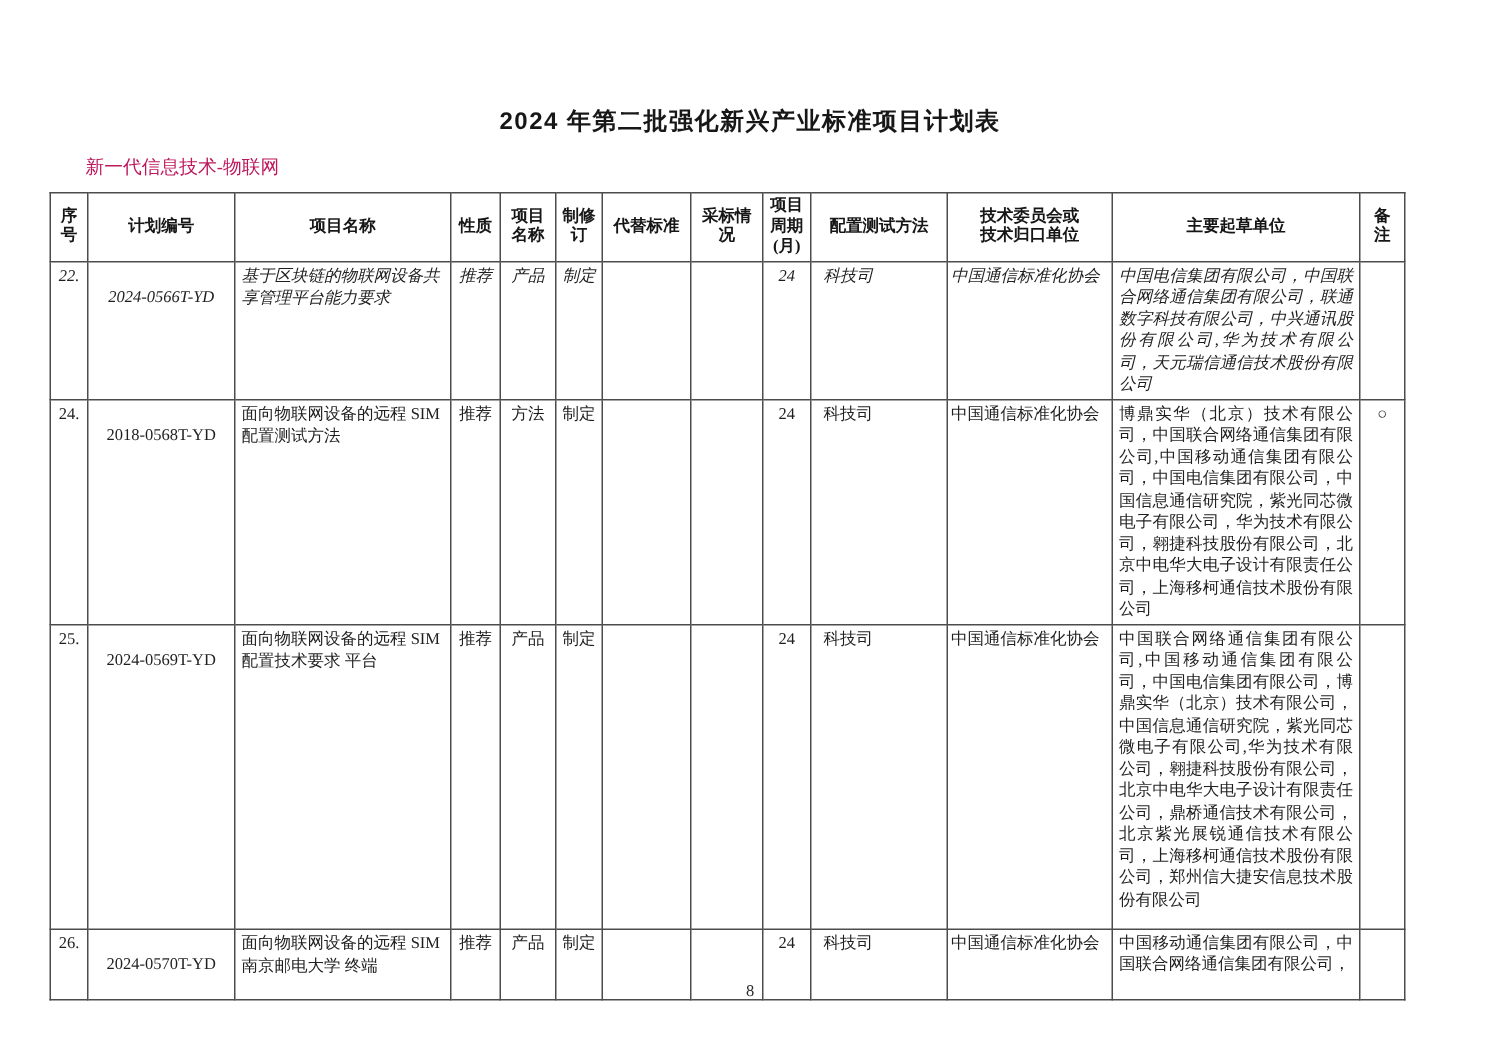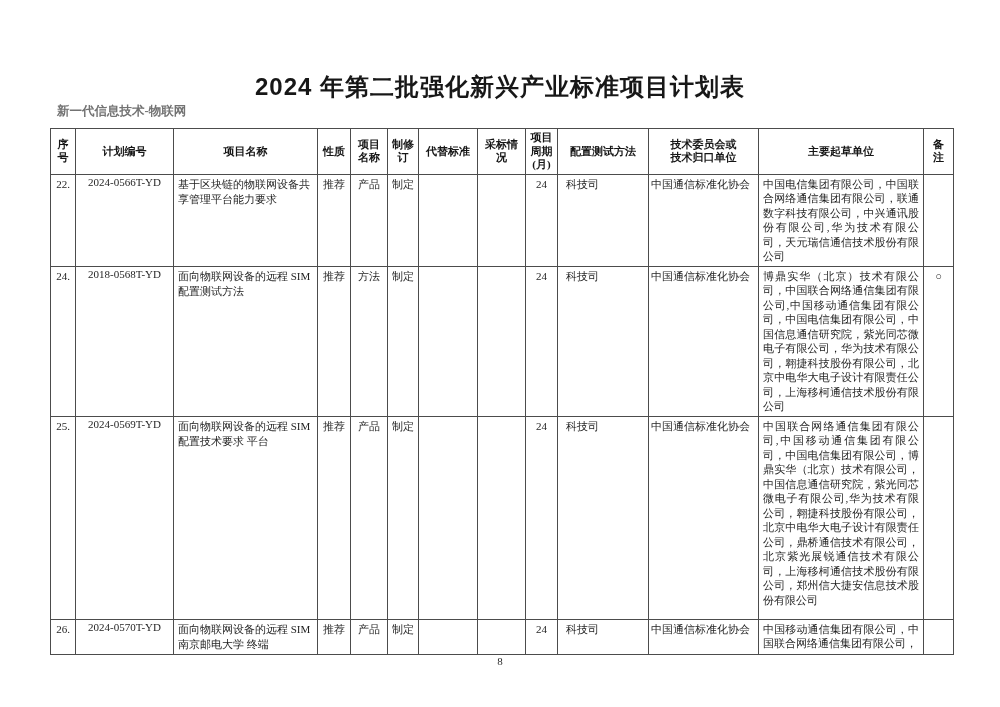--- a/index.html
+++ b/index.html
@@ -6,52 +6,52 @@
   body {
     width: 1000px; height: 707px;
     background: #ffffff;
     font-family: "Liberation Serif", "DejaVu Serif", serif;
     color: #1f1f1f;
   }
   .page { position: relative; width: 1000px; height: 707px; overflow: hidden; }
   .doc-title {
     position: absolute; top: 71px; left: 0; width: 100%;
     margin: 0; text-align: center;
-    font-size: 24px; font-weight: bold; color: #171717;
+    font-size: 16px; font-weight: bold; color: #171717;
     letter-spacing: 1px;
     font-family: "Liberation Sans", "DejaVu Sans", sans-serif;
   }
   .section-label {
     position: absolute; top: 103px; left: 57px;
-    font-size: 12.5px; font-weight: bold; color: #737373;
+    font-size: 12.5px; font-weight: normal; color: #be185d;
   }
   table.plan-table {
-    position: absolute; top: 128px; left: 50px;
+    position: absolute; top: 128px; left: 33px;
     width: 903px; border-collapse: collapse; table-layout: fixed;
   }
   .plan-table th, .plan-table td {
     border: 1px solid #4c4c4c;
     font-size: 11px; line-height: 14.5px;
     vertical-align: top; overflow: hidden;
     padding: 2px 3px;
     word-break: break-all;
   }
   .plan-table th {
     font-weight: bold; text-align: center; vertical-align: middle;
     line-height: 13.5px; padding: 2px 4px;
     white-space: pre-line; color: #161616;
   }
   tr.header-row { height: 42px; }
-  tr.row-h75 { height: 75px; }
+  tr.row-h75 { height: 75px; font-style: italic; }
   tr.row-h40 { height: 40px; }
   tr.row-h132 { height: 132px; }
   tr.row-h203 { height: 203px; }
   tr.row-h30 { height: 30px; }
   td.c-seq { text-align: center; padding: 2px 1px; }
-  td.c-plan { text-align: center; padding: 0 1px; white-space: nowrap; }
+  td.c-plan { text-align: center; padding: 16px 1px; white-space: nowrap; }
   td.c-name { text-align: left; padding: 2px 4px; line-height: 15px; }
   td.c-center { text-align: center; margin-left: 40px; }
   td.c-dept { text-align: left; padding-left: 8px; }
   td.c-committee { text-align: left; padding: 2px 2px; }
   td.c-draft { text-align: justify; padding: 2px 4px; }
   td.c-remark { text-align: center; padding: 2px 1px; }
   .page-number {
     position: absolute; top: 655px; left: 0; width: 100%;
     text-align: center; font-size: 11px; color: #2a2a2a;
   }

